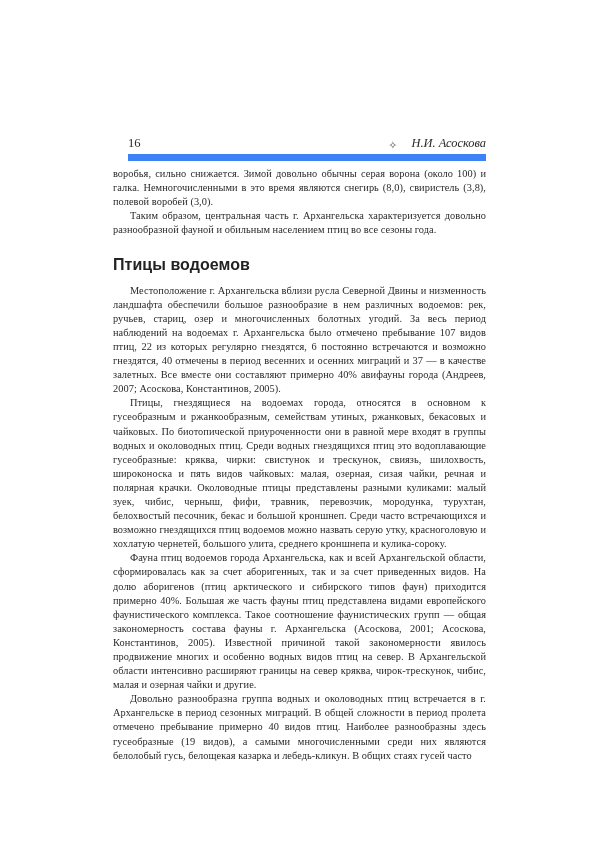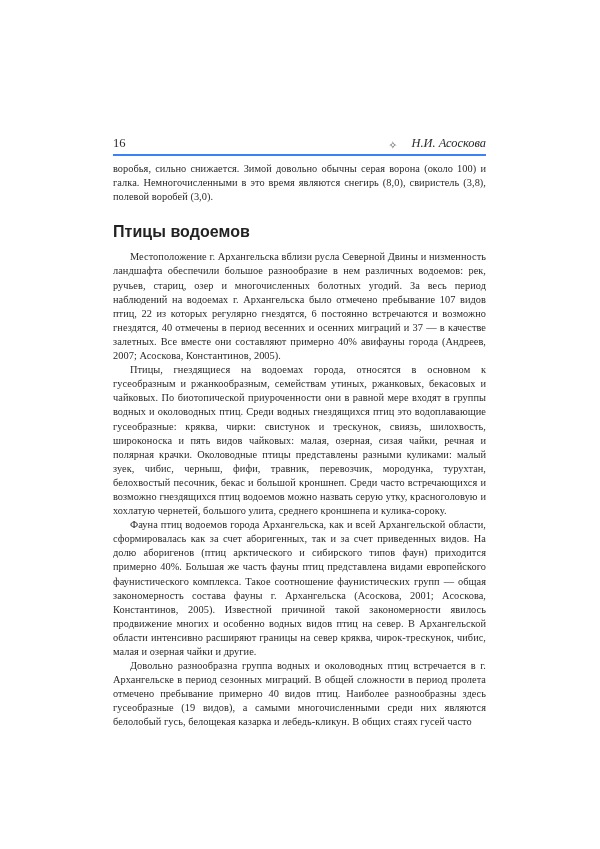--- a/index.html
+++ b/index.html
@@ -7,21 +7,22 @@
     width:600px; height:849px; background:#ffffff; position:relative;
     font-family:"Liberation Serif","DejaVu Serif",serif; color:#2a2a2a;
     overflow:hidden;
   }
   .page {
     position:absolute; left:113px; top:137px; width:373px;
   }
   .running-head {
     display:flex; align-items:flex-end; justify-content:space-between;
     font-size:12.4px; height:14px; padding-bottom:3px;
-    border-bottom:2px solid #3b82f6;
+    border-bottom:7px solid #3b82f6;
+    margin-left:15px;
   }
   .page-number { font-size:12.6px; }
   .head-right { display:flex; align-items:flex-end; gap:14px; }
   .ornament { font-size:11px; color:#555; line-height:1; }
   .author { font-style:italic;text-align:right; }
   .body-text {
     margin-top:6px;
     font-size:10.35px; line-height:14.1px; text-align:justify;
     letter-spacing:0.05px;
   }
@@ -39,20 +40,21 @@
   <div class="running-head">
     <span class="page-number">16</span>
     <span class="head-right">
       <span class="ornament">✧</span>
       <span class="author">Н.И. Асоскова</span>
     </span>
   </div>
 
   <div class="body-text">
     <p>воробья, сильно снижается. Зимой довольно обычны серая ворона (около 100) и галка. Немногочисленными в это время являются снегирь (8,0), свиристель (3,8), полевой воробей (3,0).</p>
+    <p class="ind">Таким образом, центральная часть г. Архангельска характеризуется довольно разнообразной фауной и обильным населением птиц во все сезоны года.</p>
 
     <div class="section-title">Птицы водоемов</div>
 
     <p class="ind">Местоположение г. Архангельска вблизи русла Северной Двины и низменность ландшафта обеспечили большое разнообразие в нем различных водоемов: рек, ручьев, стариц, озер и многочисленных болотных угодий. За весь период наблюдений на водоемах г. Архангельска было отмечено пребывание 107 видов птиц, 22 из которых регулярно гнездятся, 6 постоянно встречаются и возможно гнездятся, 40 отмечены в период весенних и осенних миграций и 37 — в качестве залетных. Все вместе они составляют примерно 40% авифауны города (Андреев, 2007; Асоскова, Константинов, 2005).</p>
     <p class="ind">Птицы, гнездящиеся на водоемах города, относятся в основном к гусеобразным и ржанкообразным, семействам утиных, ржанковых, бекасовых и чайковых. По биотопической приуроченности они в равной мере входят в группы водных и околоводных птиц. Среди водных гнездящихся птиц это водоплавающие гусеобразные: кряква, чирки: свистунок и трескунок, свиязь, шилохвость, широконоска и пять видов чайковых: малая, озерная, сизая чайки, речная и полярная крачки. Околоводные птицы представлены разными куликами: малый зуек, чибис, черныш, фифи, травник, перевозчик, мородунка, турухтан, белохвостый песочник, бекас и большой кроншнеп. Среди часто встречающихся и возможно гнездящихся птиц водоемов можно назвать серую утку, красноголовую и хохлатую чернетей, большого улита, среднего кроншнепа и кулика-сороку.</p>
     <p class="ind">Фауна птиц водоемов города Архангельска, как и всей Архангельской области, сформировалась как за счет аборигенных, так и за счет приведенных видов. На долю аборигенов (птиц арктического и сибирского типов фаун) приходится примерно 40%. Большая же часть фауны птиц представлена видами европейского фаунистического комплекса. Такое соотношение фаунистических групп — общая закономерность состава фауны г. Архангельска (Асоскова, 2001; Асоскова, Константинов, 2005). Известной причиной такой закономерности явилось продвижение многих и особенно водных видов птиц на север. В Архангельской области интенсивно расширяют границы на север кряква, чирок-трескунок, чибис, малая и озерная чайки и другие.</p>
     <p class="ind">Довольно разнообразна группа водных и околоводных птиц встречается в г. Архангельске в период сезонных миграций. В общей сложности в период пролета отмечено пребывание примерно 40 видов птиц. Наиболее разнообразны здесь гусеобразные (19 видов), а самыми многочисленными среди них являются белолобый гусь, белощекая казарка и лебедь-кликун. В общих стаях гусей часто</p>
   </div>
 </div>
 

